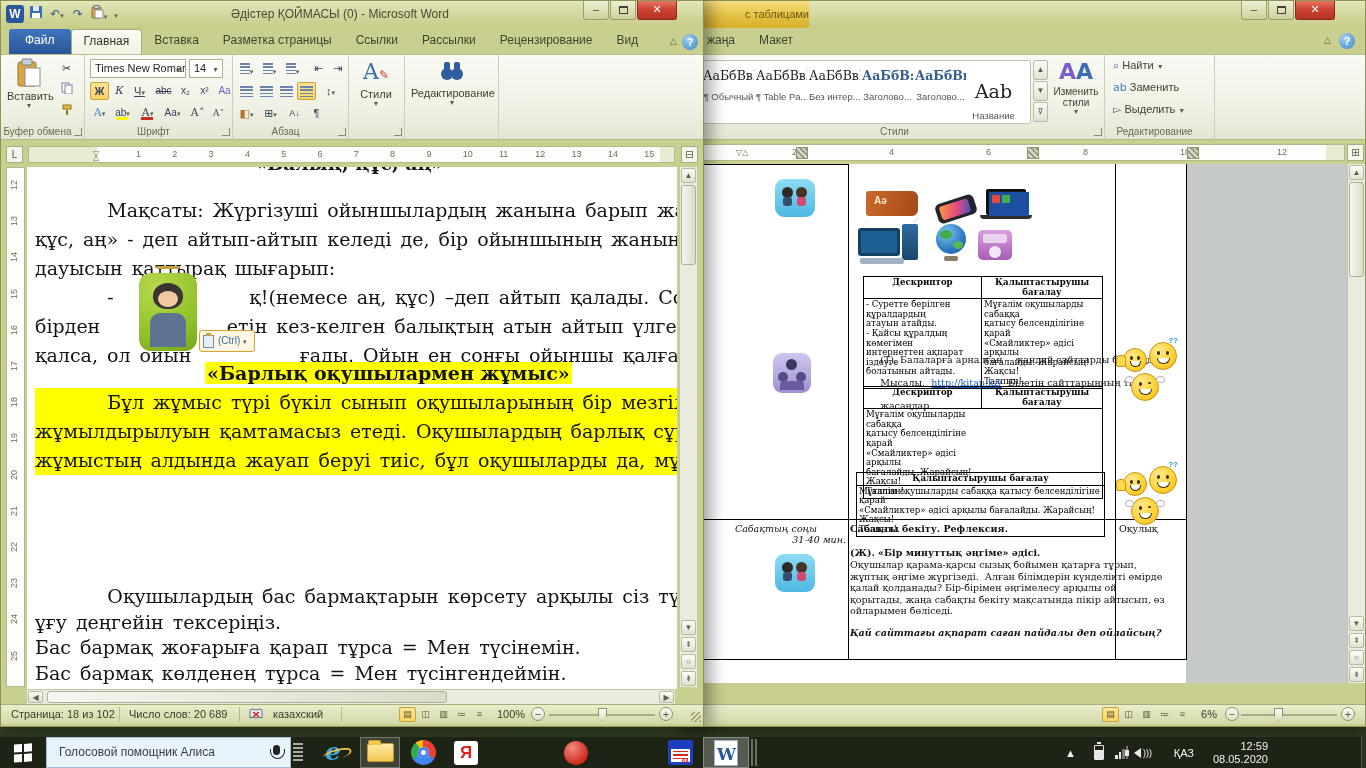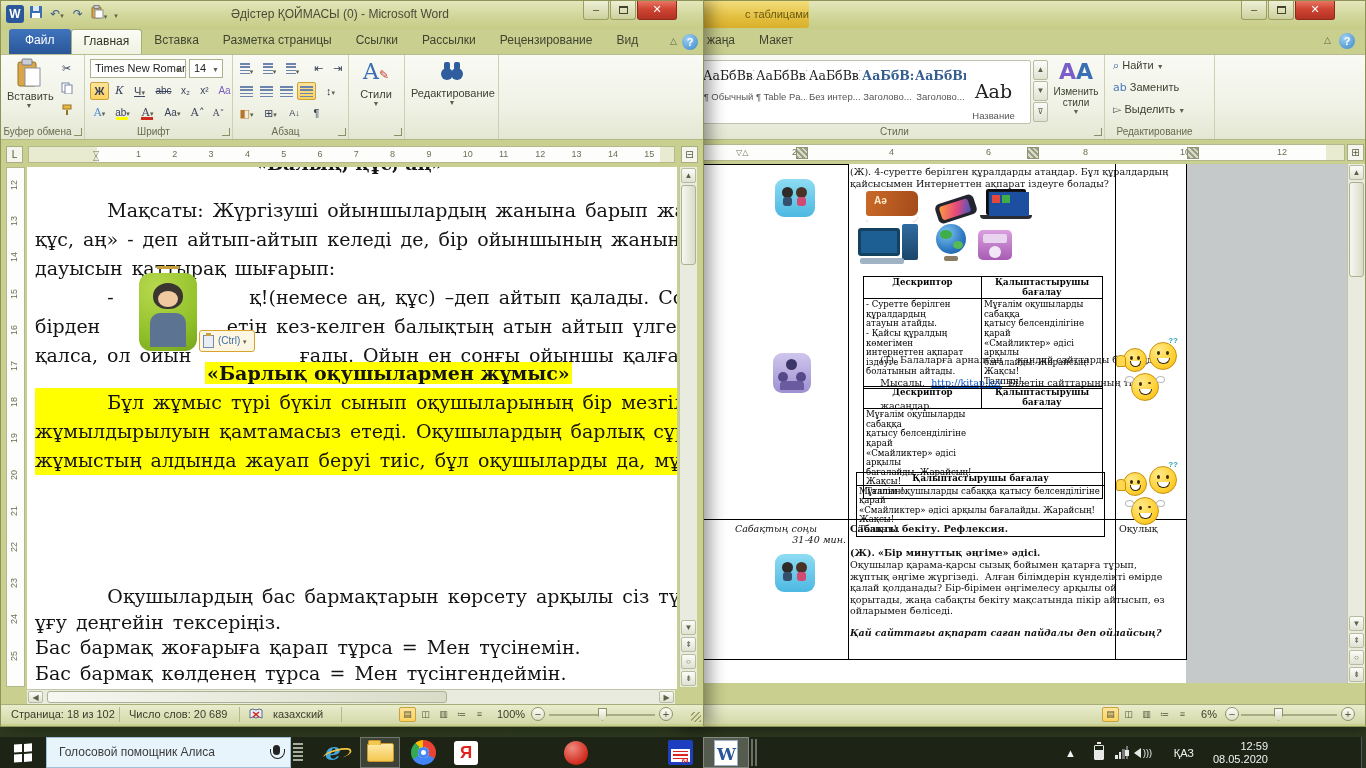--- a/index.html
+++ b/index.html
@@ -325,22 +325,20 @@
             <i class="k1"></i>
             <i class="k2"></i>
           </div>
         <div class="grpicon" style="left:75px; top:189px;">
             <i class="g1"></i>
             <i class="g2"></i>
             <i class="g3"></i>
             <i class="gb"></i>
           </div>
 
-        <div class="rtext" style="left:152px; top:2px;">(Ж). 4-суретте берілген құралдарды атаңдар. Бұл құралдардың
-қайсысымен Интернеттен ақпарат іздеуге болады?</div>
 
         <div class="dev book" style="left:168px; top:27px;">
             <span>Аә</span>
           </div>
         <div class="dev phone" style="left:238px; top:35px;">
             <i></i>
           </div>
         <div class="dev laptop" style="left:288px; top:25px;">
             <div class="scr">
               <i></i>

